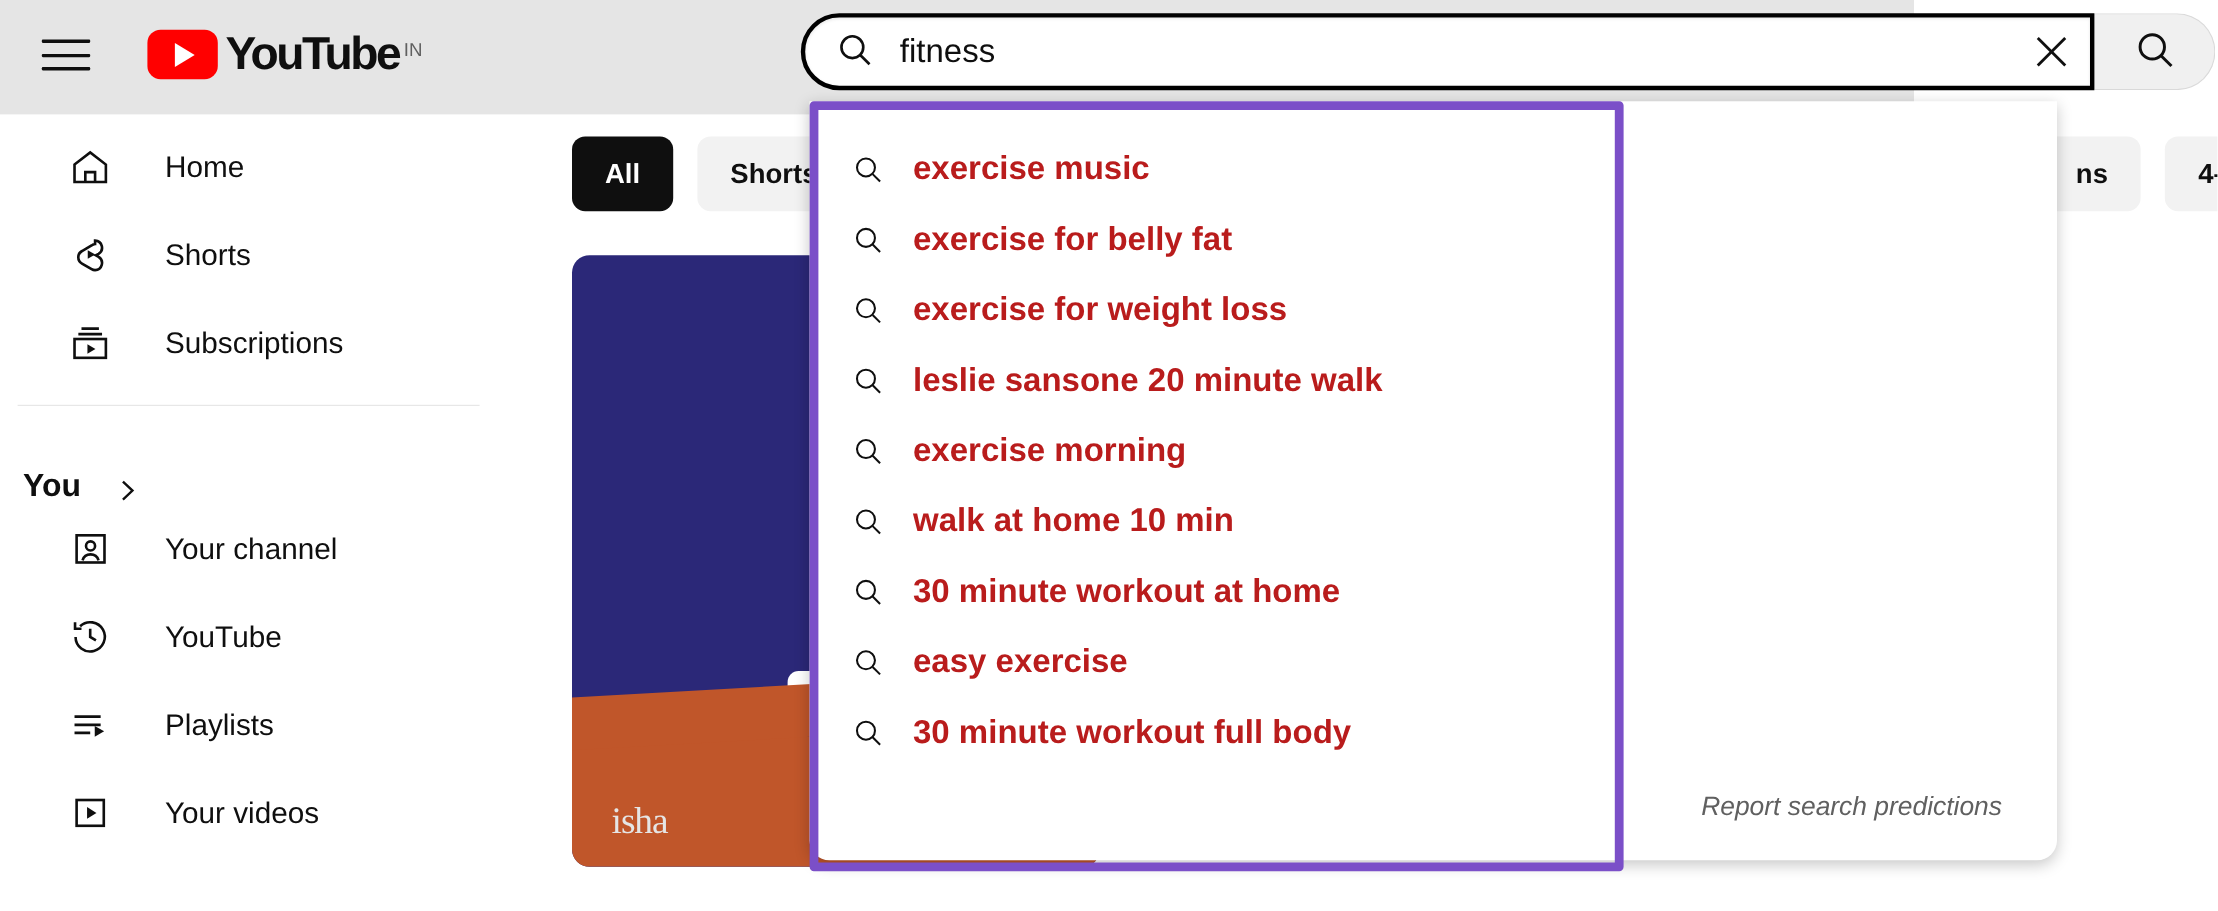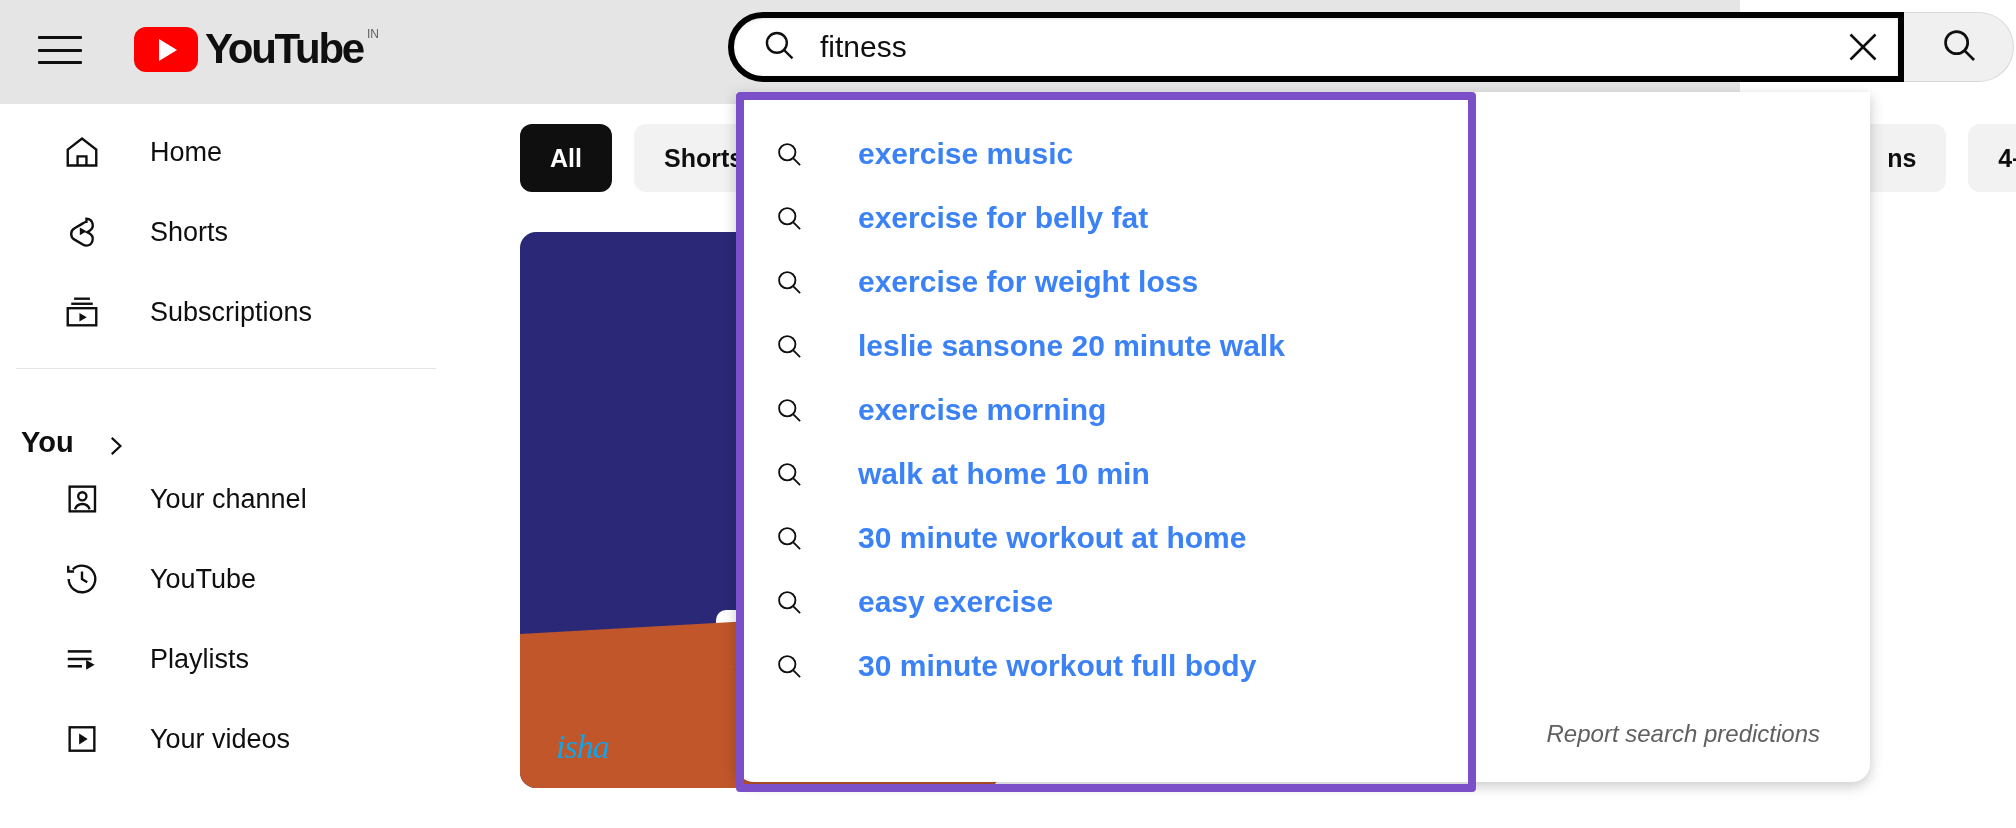--- a/index.html
+++ b/index.html
@@ -34,28 +34,28 @@
     display:block; width:0; height:0; margin-left:4px;
     border-left: 18px solid #fff;
     border-top: 11px solid transparent;
     border-bottom: 11px solid transparent;
   }
   .yt-word {
     font-size: 42px; font-weight: 700; color: #0f0f0f;
     letter-spacing: -2.2px; margin-left: 7px; line-height: 54px;
     font-family: "Liberation Sans", sans-serif;
   }
-  .yt-country { font-size: 12px; color: #606060; margin-left: 4px; margin-top: 2px; line-height: 20px; }
+  .yt-country { font-size: 17px; color: #606060; margin-left: 4px; margin-top: 14px; line-height: 20px; }
 
   
   .search-wrap { position: absolute; left: 728px; top: 12px; display: flex; align-items: center; height: 70px; }
   .search-box {
     position: relative; width: 1176px; height: 70px;
     display: flex; align-items: center;
-    border: 6px solid #000000;
+    border: 4px solid #000000;
     border-radius: 40px 0 0 40px;
     background: #fff;
     box-shadow: inset 0 1px 3px rgba(0,0,0,0.10);
     padding-left: 28px;
   }
   .search-box .mag-small { flex: 0 0 auto; margin-right: 24px; }
   .search-input {
     flex: 1 1 auto; border: none; outline: none; background: transparent;
     font-size: 30px; color: #0f0f0f; font-family: "Liberation Sans", sans-serif;
     height: 44px; line-height: 44px;
@@ -121,22 +121,22 @@
   .t-line2 { font-size: 31px; color: #e8883c; font-weight: 700; font-family: "Liberation Serif", serif; margin-top: 2px; }
   .t-rule { height: 2px; background: #b5643c; margin: 12px auto 10px; width: 300px; }
   .t-big { font-size: 74px; color: #fff; font-weight: 700; letter-spacing: 2px; font-family: "Liberation Serif", serif; line-height: 80px; }
   .t-line3 { font-size: 35px; color: #fff; font-weight: 700; font-family: "Liberation Serif", serif; }
   .t-btn {
     position:absolute; left: 196px; top: 378px;
     background:#fff; color:#1a1a1a; font-size: 26px; font-weight:700;
     padding: 14px 40px; border-radius: 10px; white-space: nowrap;
   }
   .isha-logo {
-    position:absolute; left: 36px; bottom: 22px; color:#0ea5e9;
-    font-size: 34px; font-family: "Liberation Serif", serif; font-style: italic; letter-spacing: -1px;
+    position:absolute; left: 36px; bottom: 22px; color:#e5e5e5;
+    font-size: 34px; font-family: "Liberation Serif", serif; letter-spacing: -1px;
   }
   .result-info { margin-left: 40px; width: 1060px; padding-top: 6px; }
   .result-title { font-size: 36px; color: #0f0f0f; line-height: 48px; white-space: nowrap; }
   .result-desc { font-size: 23px; color: #606060; margin-top: 96px; white-space: nowrap; }
 
   
   .sugg-panel {
     position: absolute; left: 736px; top: 92px;
     width: 1134px;
     background: #fff;
@@ -147,21 +147,21 @@
   .sugg-highlight {
     position: absolute; left: 0; top: 0; width: 740px; height: 700px;
     border: 8px solid #7b4fc8; border-radius: 4px; pointer-events:none; z-index: 60;
   }
   .sugg-list { padding: 30px 0 6px 0; position: relative; z-index: 55; }
   .sugg-item {
     display: flex; align-items: center; height: 64px;
     padding-left: 36px; cursor: pointer;
   }
   .sugg-item .s-ico { width: 34px; flex: 0 0 34px; display:flex; align-items:center; justify-content:center; }
-  .sugg-item .s-txt { margin-left: 52px; font-size: 30px; font-weight: 700; color: #3b82f6; white-space: nowrap; }
+  .sugg-item .s-txt { margin-left: 24px; font-size: 30px; font-weight: 700; color: #b91c1c; white-space: nowrap; }
   .sugg-footer {
     display: flex; justify-content: flex-end;
     padding: 16px 50px 24px 0; position: relative; z-index: 55;
   }
   .report-link { font-size: 24px; color: #606060; font-style: italic; cursor: pointer; }
 </style>
 </head>
 <body>
 
 <div id="app">

